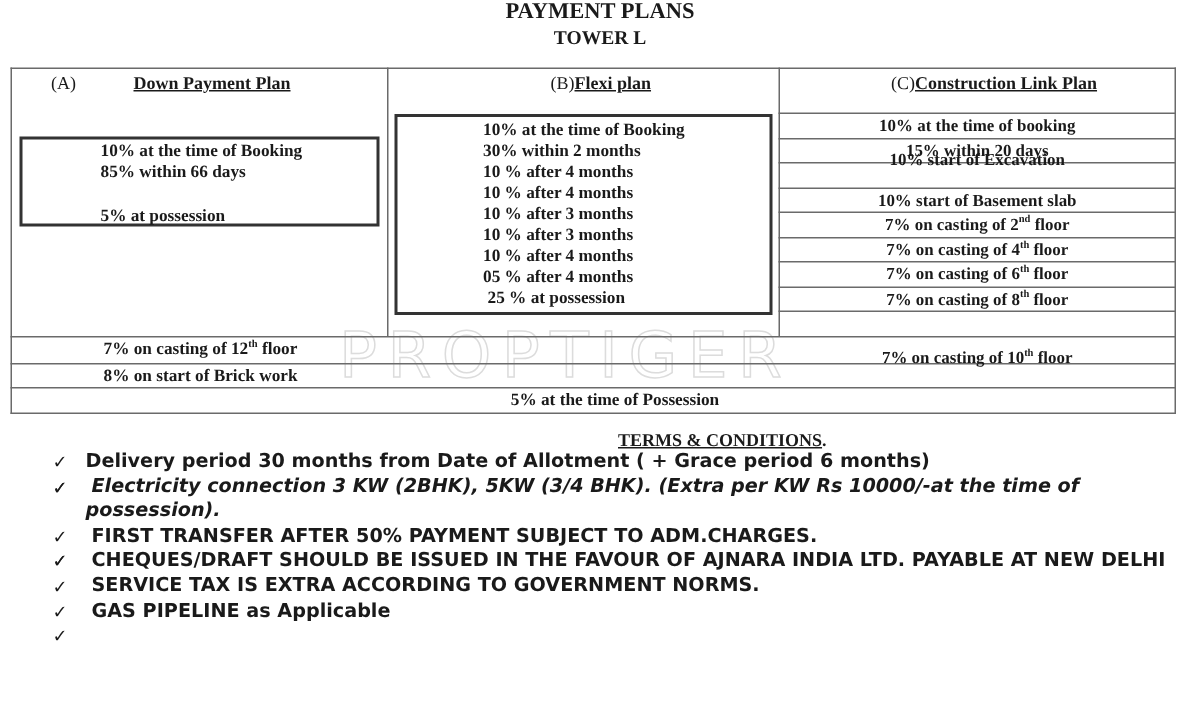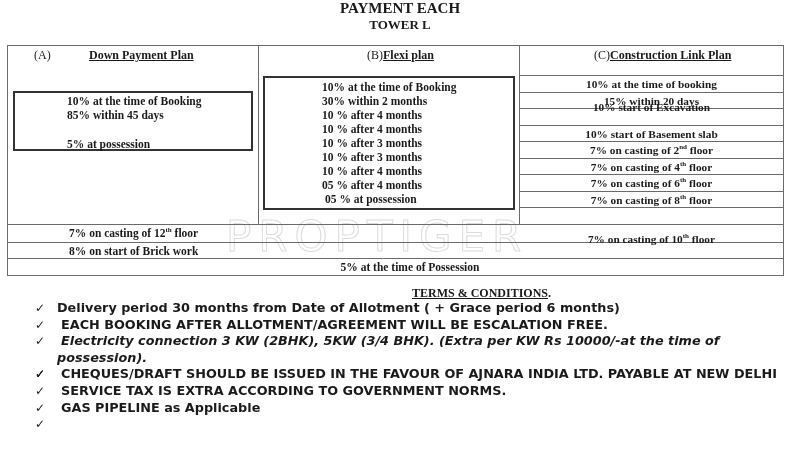--- a/index.html
+++ b/index.html
@@ -28,21 +28,21 @@
   .terms-title { position:absolute; left:412px; top:286px; font-size:12px; text-decoration:underline; }
   .terms { position:absolute; left:35px; top:300px; width:760px; }
   .term { position:relative; font-size:12.8px; line-height:16.6px; padding-left:22px; white-space:nowrap; }
   .term .check { position:absolute; left:0; top:0; font-weight:normal; font-size:12px; }
   .term.italic .text { font-style:italic; }
   .wrap { white-space:normal; width:740px; }
 </style>
 </head>
 <body>
 
-<div class="abs title serif">PAYMENT EACH</div>
+<div class="abs title serif">PAYMENT PLANS</div>
 <div class="abs subtitle serif">TOWER L</div>
 
 <div class="watermark">PROPTIGER</div>
 
 <div>
   <div class="line-h" style="left:7px; top:45px; width:777px;"></div>
   <div class="line-h" style="left:7px; top:275px; width:777px;"></div>
   <div class="line-v" style="left:7px; top:45px; height:231px;"></div>
   <div class="line-v" style="left:783px; top:45px; height:231px;"></div>
   <div class="line-v" style="left:258px; top:45px; height:179px;"></div>
@@ -53,39 +53,39 @@
 
   <div>
     <div class="cell-text serif plan-head" style="left:34px; top:48px;">
       <span class="label">(A)</span>
     </div>
     <div class="cell-text serif plan-head" style="left:89px; top:48px;">
       <u>Down Payment Plan</u>
     </div>
     <div class="box" style="left:13px; top:91px; width:240px; height:60px;"></div>
     <div class="cell-text serif" style="left:67px; top:94px;">10% at the time of Booking</div>
-    <div class="cell-text serif" style="left:67px; top:108px;">85% within 45 days</div>
+    <div class="cell-text serif" style="left:67px; top:108px;">85% within 66 days</div>
     <div class="cell-text serif" style="left:67px; top:137px;">5% at possession</div>
   </div>
 
   <div>
     <div class="cell-text serif plan-head" style="left:367px; top:48px;">
       <span class="label">(B)</span><u>Flexi plan</u>
     </div>
     <div class="box" style="left:263px; top:76px; width:252px; height:134px;"></div>
     <div id="plan-b-items">
         <div class="cell-text serif" style="left: 322px; top: 80px;">10% at the time of Booking</div>
         <div class="cell-text serif" style="left: 322px; top: 94px;">30% within 2 months</div>
         <div class="cell-text serif" style="left: 322px; top: 108px;">10 % after  4 months</div>
         <div class="cell-text serif" style="left: 322px; top: 122px;">10 % after  4 months</div>
         <div class="cell-text serif" style="left: 322px; top: 136px;">10 % after  3 months</div>
         <div class="cell-text serif" style="left: 322px; top: 150px;">10 % after  3 months</div>
         <div class="cell-text serif" style="left: 322px; top: 164px;">10 % after  4 months</div>
         <div class="cell-text serif" style="left: 322px; top: 178px;">05 % after  4 months</div>
-        <div class="cell-text serif" style="left: 325px; top: 192px;">05 % at possession</div>
+        <div class="cell-text serif" style="left: 325px; top: 192px;">25 % at possession</div>
       </div>
   </div>
 
   <div>
     <div class="cell-text serif plan-head" style="left:594px; top:48px;">
       <span class="label">(C)</span><u>Construction Link Plan</u>
     </div>
     <div id="plan-c-rows">
         <div class="line-h" style="left: 519px; top: 75px; width: 265px;"></div>
         <div class="c-row serif" style="top: 77px;"><span>10% at the time of booking</span></div>
@@ -113,21 +113,21 @@
   </div>
   <div class="cell-text serif" style="left:69px; top:244px;">
     <span>8% on start of  Brick work</span>
   </div>
   <div class="cell-text serif" style="left:0; width:800px; text-align:center; top:260px; padding-left:20px; box-sizing:border-box;">5% at the time of Possession</div>
 </div>
 
 <div class="terms-title serif"><span>TERMS &amp; CONDITIONS</span><span style="text-decoration:none;display:inline-block;">.</span></div>
 <div class="terms sans" id="terms-list">
     <div class="term"><span class="check">✓</span><span class="text">Delivery period 30 months from Date of Allotment ( +  Grace period 6 months)</span></div>
-    <div class="term"><span class="check">✓</span><span class="text" style="padding-left: 4px;">EACH BOOKING AFTER ALLOTMENT/AGREEMENT WILL BE ESCALATION FREE.</span></div>
+    <div class="term"><span class="check">✓</span></div>
     <div class="term italic wrap"><span class="check">✓</span><span class="text" style="padding-left: 4px;">Electricity connection 3 KW (2BHK), 5KW (3/4 BHK).  (Extra per KW Rs 10000/-at the time of possession).</span></div>
-    <div class="term"><span class="check">✓</span></div>
+    <div class="term"><span class="check">✓</span><span class="text" style="padding-left: 4px;">FIRST TRANSFER AFTER 50% PAYMENT SUBJECT TO ADM.CHARGES.</span></div>
     <div class="term"><span class="check">✓</span></div>
     <div class="term"><span class="check">✓</span><span class="text" style="padding-left: 4px;">CHEQUES/DRAFT SHOULD BE ISSUED IN THE FAVOUR OF AJNARA INDIA LTD. PAYABLE AT NEW DELHI</span></div>
     <div class="term"><span class="check">✓</span><span class="text" style="padding-left: 4px;">SERVICE TAX IS EXTRA ACCORDING TO GOVERNMENT NORMS.</span></div>
     <div class="term"><span class="check">✓</span><span class="text" style="padding-left: 4px; margin-top: 28px;">GAS PIPELINE as Applicable</span></div>
     <div class="term"><span class="check">✓</span></div>
   </div>
 
 </body></html>

